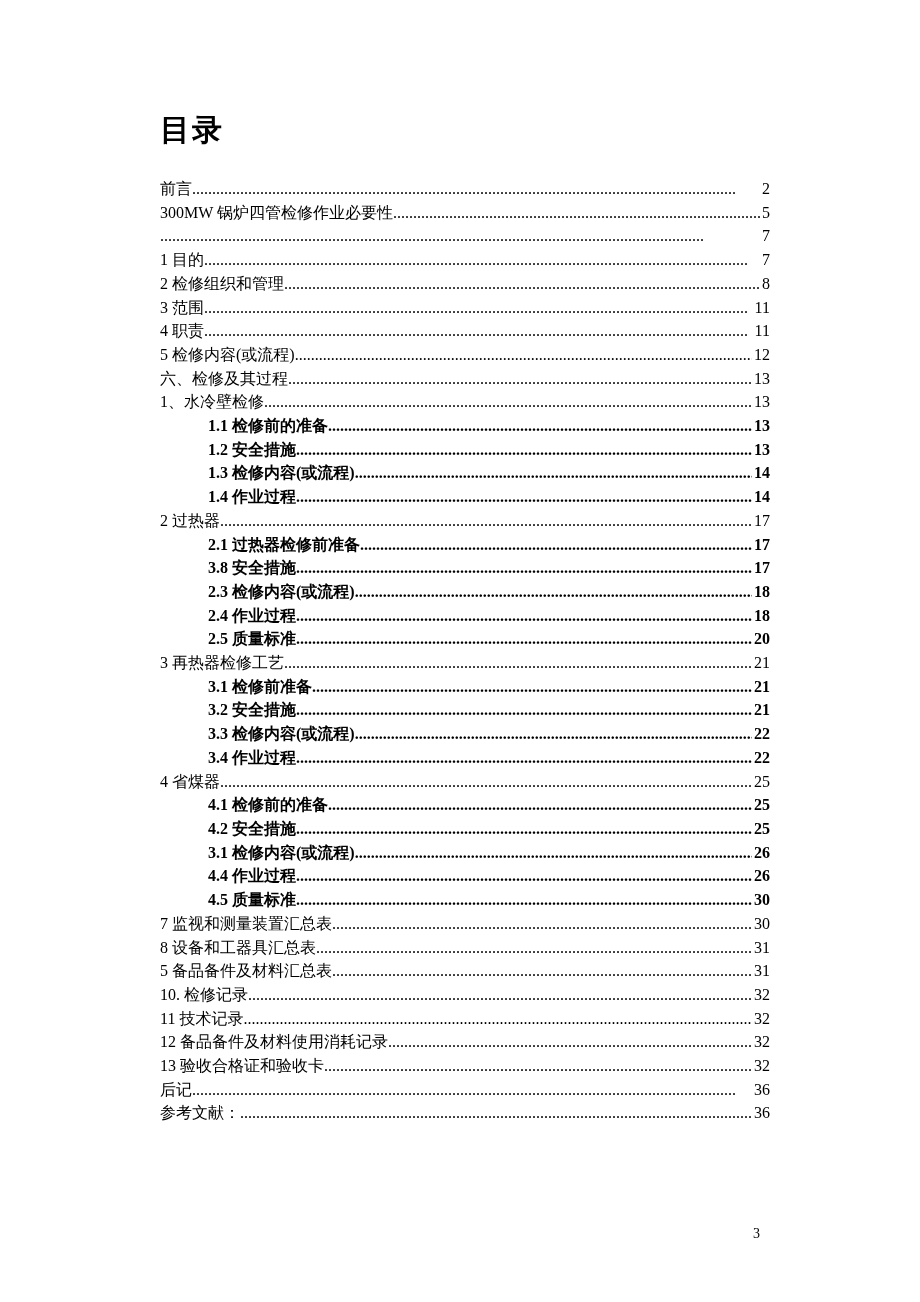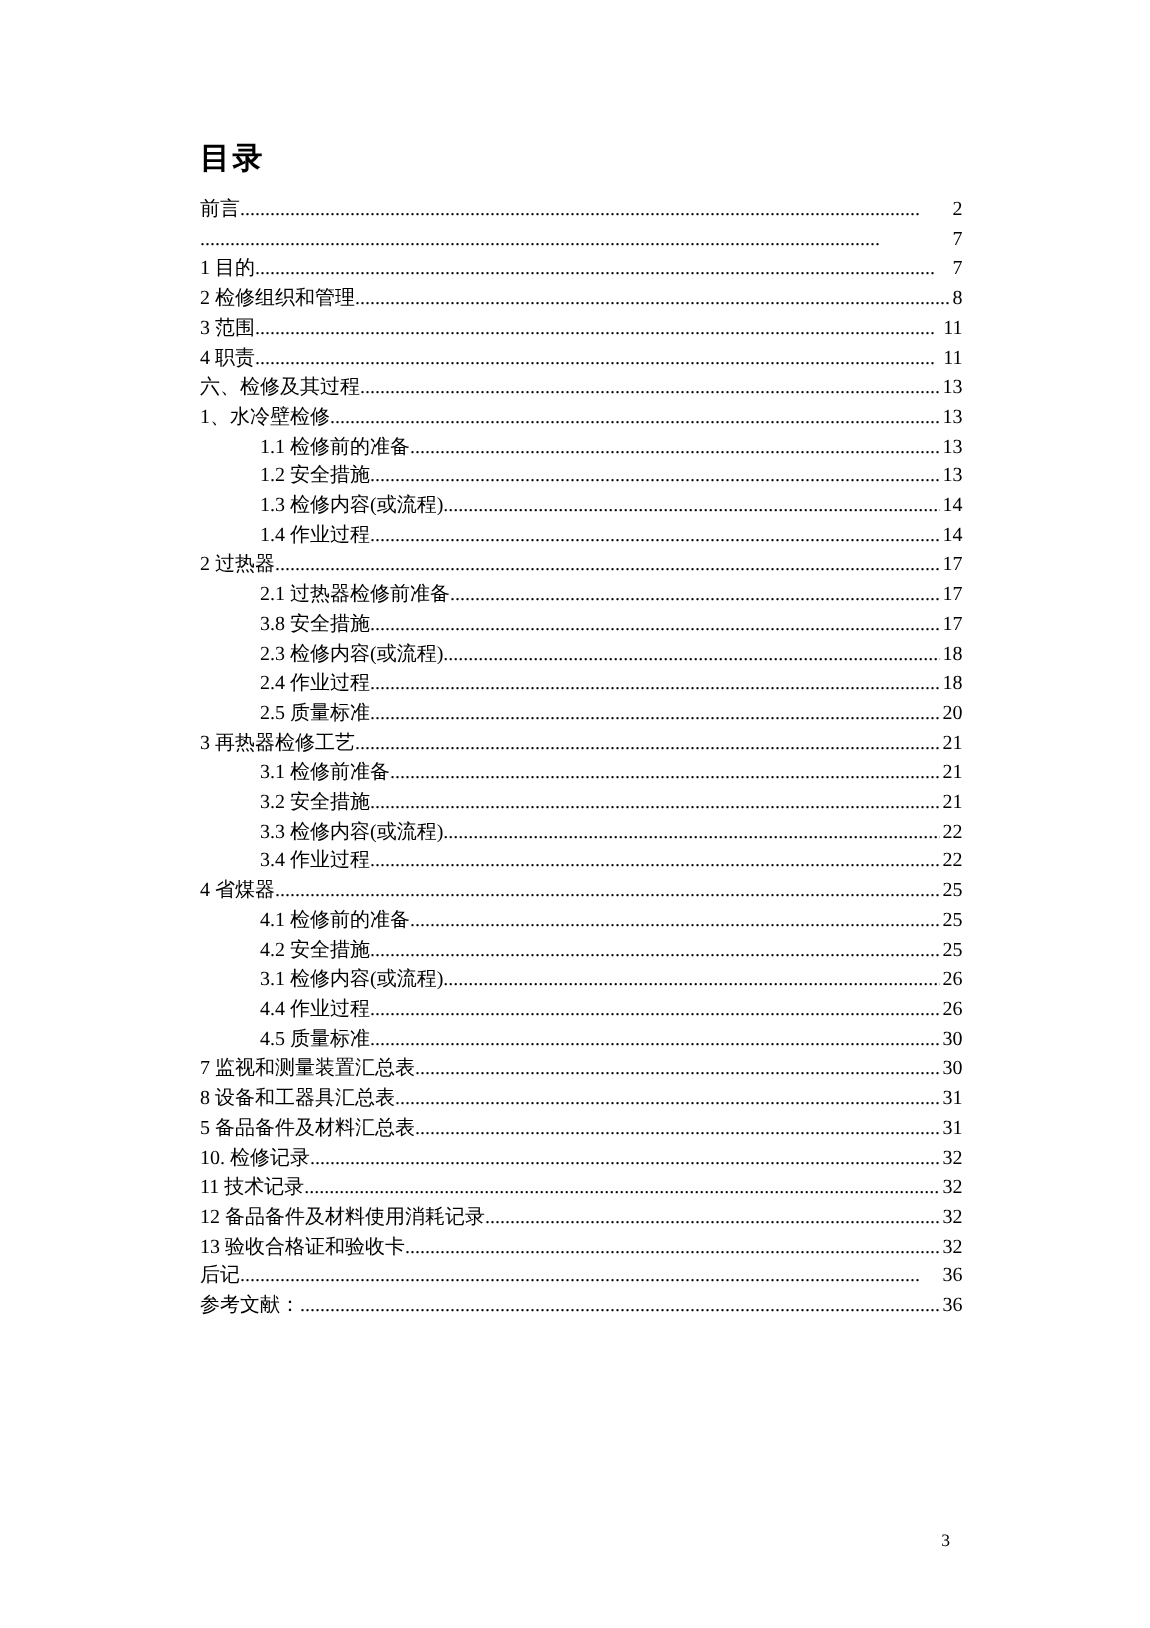--- a/index.html
+++ b/index.html
@@ -12,33 +12,33 @@
   body {
     font-family: "SimSun", "Songti SC", serif;
     color: #000;
     position: relative;
   }
   .page {
     padding: 110px 150px 0 160px;
     width: 610px;
   }
   .title {
-    font-size: 24px;
+    font-size: 30px;
     font-weight: bold;
-    margin-bottom: 14px;
+    margin-bottom: 26px;
     letter-spacing: 2px;
   }
   .toc-line {
     display: flex;
     align-items: baseline;
     font-size: 16px;
     line-height: 23.7px;
     white-space: nowrap;
   }
-  .toc-line.indent1 { padding-left: 48px; }
+  .toc-line.indent1 { padding-left: 48px; font-weight: bold; }
   .toc-line .label {
     flex-shrink: 0;
   }
   .toc-line .dots {
     flex: 1;
     overflow: hidden;
     letter-spacing: 2px;
   }
   .toc-line .dots::after {
     content: "........................................................................................................................................";
@@ -63,20 +63,25 @@
 
 <div class="page">
   <div class="title">目录</div>
   <div id="toc-container">
       <div class="toc-line">
         <span class="label">前言</span>
         <span class="dots"></span>
         <span class="pg">2</span>
       </div>
       <div class="toc-line">
+        <span class="label">300MW 锅炉四管检修作业必要性</span>
+        <span class="dots"></span>
+        <span class="pg">5</span>
+      </div>
+      <div class="toc-line">
         <span class="dots"></span>
         <span class="pg">7</span>
       </div>
       <div class="toc-line">
         <span class="label">1 目的</span>
         <span class="dots"></span>
         <span class="pg">7</span>
       </div>
       <div class="toc-line">
         <span class="label">2 检修组织和管理</span>
@@ -85,20 +90,25 @@
       </div>
       <div class="toc-line">
         <span class="label">3  范围</span>
         <span class="dots"></span>
         <span class="pg">11</span>
       </div>
       <div class="toc-line">
         <span class="label">4 职责</span>
         <span class="dots"></span>
         <span class="pg">11</span>
+      </div>
+      <div class="toc-line">
+        <span class="label">5 检修内容(或流程)</span>
+        <span class="dots"></span>
+        <span class="pg">12</span>
       </div>
       <div class="toc-line">
         <span class="label">六、检修及其过程</span>
         <span class="dots"></span>
         <span class="pg">13</span>
       </div>
       <div class="toc-line">
         <span class="label">1、水冷壁检修</span>
         <span class="dots"></span>
         <span class="pg">13</span>

